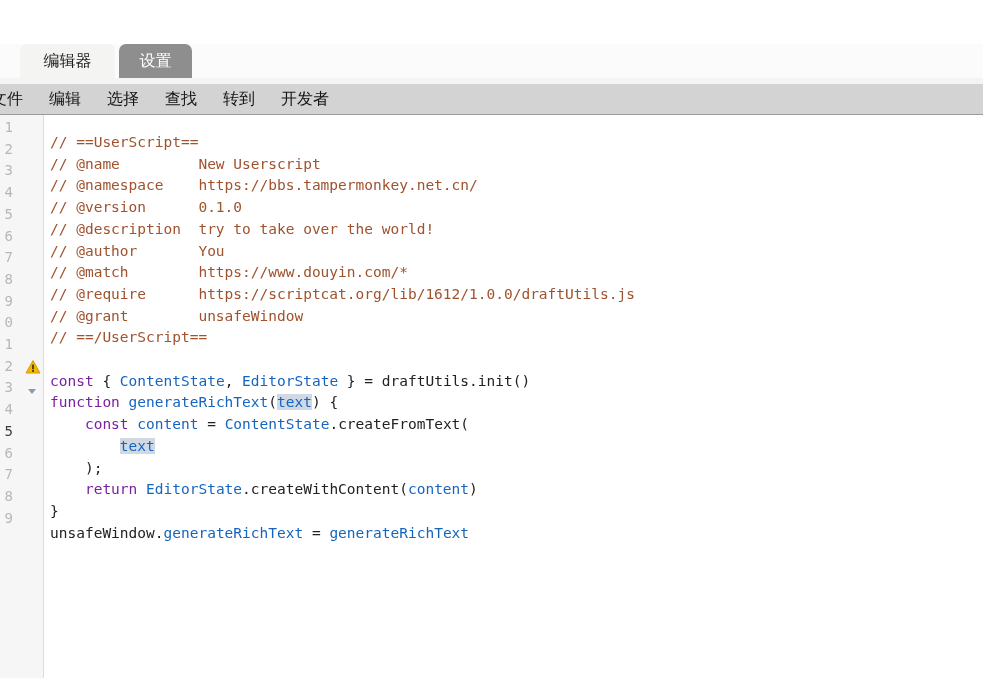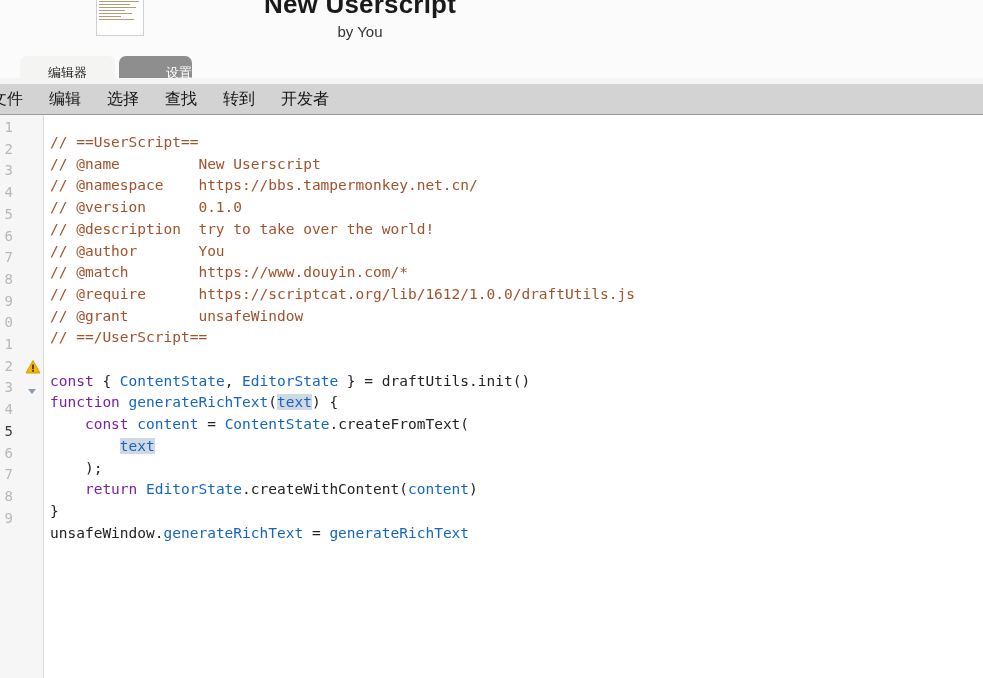--- a/index.html
+++ b/index.html
@@ -89,37 +89,36 @@
   .tabbar {
     position: absolute;
     left: 0;
     top: 44px;
     width: 983px;
     height: 40px;
     background: #fbfbfb;
   }
   .tab {
     position: absolute;
-    top: 12px;
+    top: 0;
     height: 34px;
     line-height: 34px;
     border-radius: 7px 7px 0 0;
-    font-size: 13px;
+    font-size: 16px;
     text-align: center;
     box-sizing: border-box;
     white-space: nowrap;
   }
   .tab.active {
     background: #f4f4f2;
     color: #1d1d1d;
   }
   .tab.inactive {
     background: #8e8e8e;
     color: #ffffff;
-    text-align: right;
   }
   #tab-editor   { left: 20px;  width: 95px; }
   #tab-settings { left: 119px; width: 73px; }
   #tab-external { left: 196px; width: 79px; }
 
   .tabbar-underline {
     position: absolute;
     left: 0;
     bottom: 0;
     width: 983px;
@@ -244,37 +243,20 @@
   .tok-hl {
     color: #1565c0;
     background: #cfd8e3;
   }
 </style>
 </head>
 <body>
 
 <div id="app">
 
-  <div class="header">
-    <div class="header-inner">
-      <div class="script-thumb">
-        <div class="thumb-line l1"></div>
-        <div class="thumb-line l2"></div>
-        <div class="thumb-line l3"></div>
-        <div class="thumb-line l4"></div>
-        <div class="thumb-line l5"></div>
-        <div class="thumb-line l6"></div>
-        <div class="thumb-line l7"></div>
-      </div>
-      <div class="title-wrap">
-        <div class="script-title">New Userscript</div>
-        <div class="script-author">by You</div>
-      </div>
-    </div>
-  </div>
 
   <div class="tabbar">
     <div class="tab active" id="tab-editor">编辑器</div>
     <div class="tab inactive" id="tab-settings">设置</div>
     <div class="tabbar-underline"></div>
   </div>
 
   <div class="menubar">
     <div class="menu-items">
       <div class="menu-item">文件</div>

